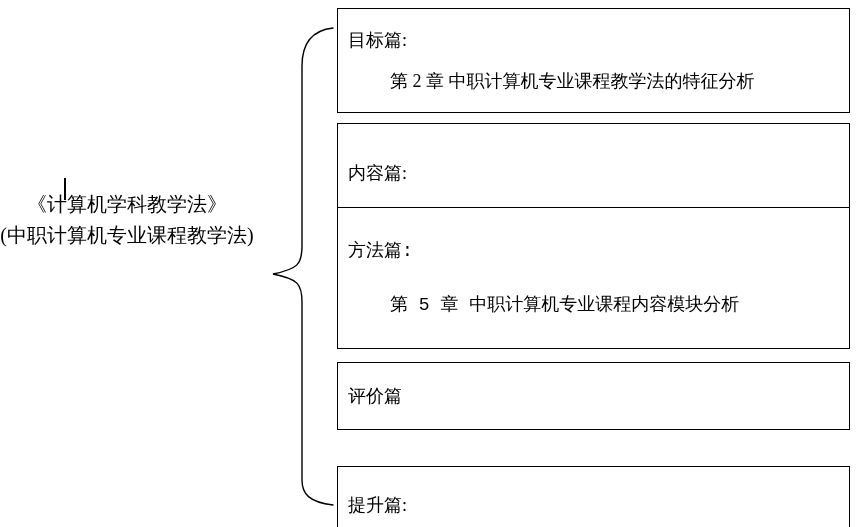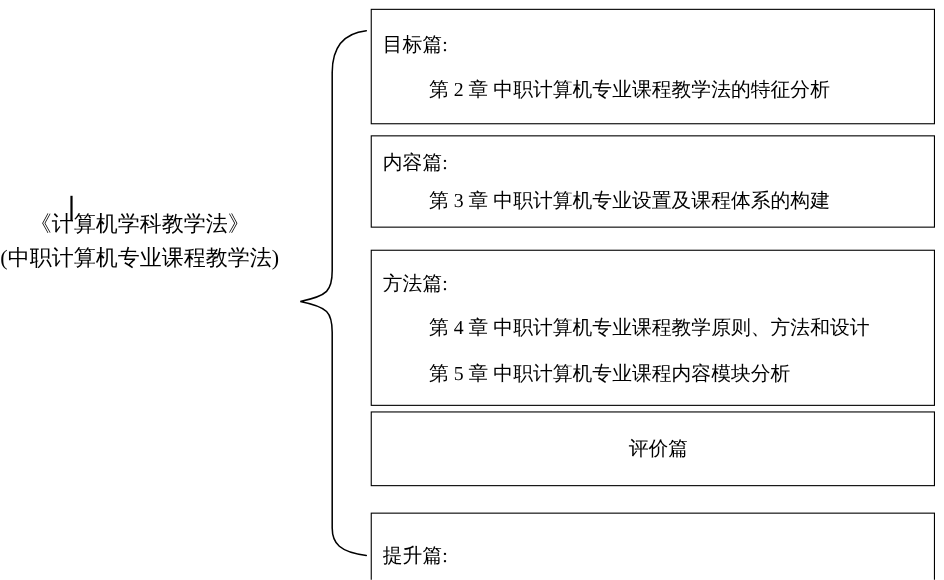--- a/index.html
+++ b/index.html
@@ -84,30 +84,28 @@
 
   <svg class="brace" viewBox="0 0 80 495" xmlns="http://www.w3.org/2000/svg">
     <path d="M68 8 C50 10, 37 20, 37 46 L37 226 C37 244, 33 249, 8 254 C33 259, 37 264, 37 282 L37 460 C37 474, 44 482, 68 485" fill="none" stroke="#000000" stroke-width="1.4" stroke-linecap="round"></path>
   </svg>
 
   <div class="boxes">
       <div class="box" style="top: 8px; height: 105px;">
         <div class="heading">目标篇:</div>
         <div class="chapter">第 2 章 中职计算机专业课程教学法的特征分析</div>
       </div>
-      <div class="box" style="top: 123px; height: 84px;">
+      <div class="box" style="top: 123px; height: 99px;">
         <div class="heading">内容篇:</div>
-        <div class="chapter">第 3 章 中职计算机专业设置及课程体系的构建</div>
       </div>
-      <div class="box" style="top: 227px; height: 142px;">
+      <div class="box" style="top: 207px; height: 142px; font-family: Liberation Mono, monospace;">
         <div class="heading">方法篇:</div>
-        <div class="chapter">第 4 章 中职计算机专业课程教学原则、方法和设计</div>
         <div class="chapter">第 5 章 中职计算机专业课程内容模块分析</div>
       </div>
-      <div class="box" style="top: 374px; height: 68px; align-items: center;">
+      <div class="box" style="top: 362px; height: 68px;">
         <div class="heading">评价篇</div>
       </div>
       <div class="box" style="top: 442px; height: 77px; margin-top: 24px;">
         <div class="heading">提升篇:</div>
       </div>
     </div>
 
 </div>
 
 </body></html>

